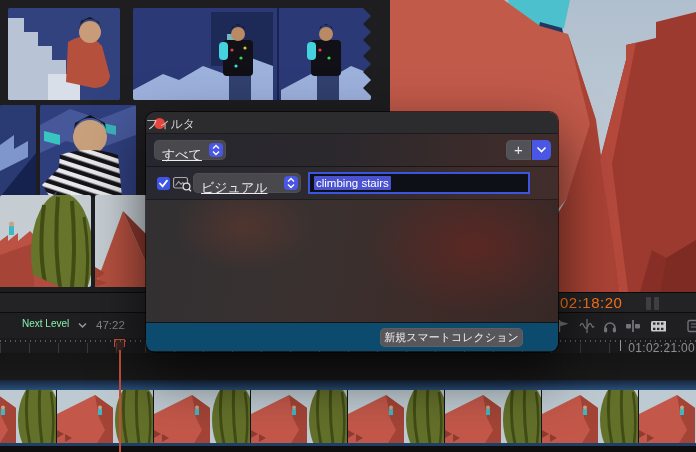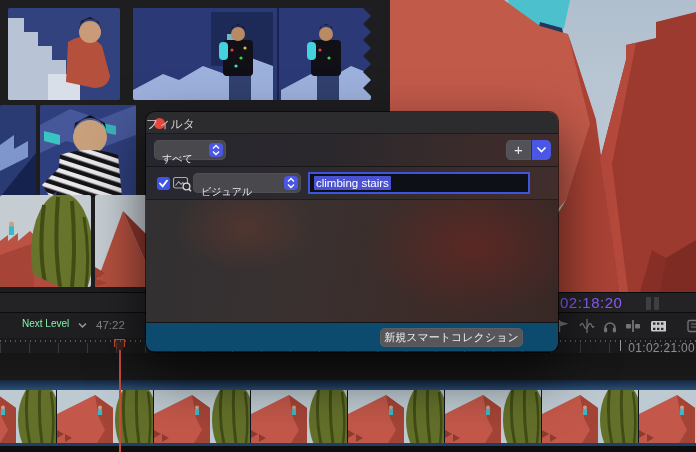--- a/index.html
+++ b/index.html
@@ -13,21 +13,21 @@
   
   .browser{left:0;top:0;width:390px;height:292px;background:#1e1e20;}
   .thumb{position:absolute;border-radius:2px;overflow:hidden;background:#2b3a76;}
   .thumb svg{display:block;}
 
   
   .viewer{left:390px;top:0;width:306px;height:292px;background:#b9c6d4;overflow:hidden;}
 
   
   .controlbar{left:0;top:292px;width:696px;height:20px;background:#232325;border-top:1px solid #0a0a0a;box-sizing:border-box;}
-  .timecode{position:absolute;left:560px;top:1px;font-size:15px;color:#8b5cf6;letter-spacing:.5px;}
+  .timecode{position:absolute;left:560px;top:1px;font-size:15px;color:#f97316;letter-spacing:.5px;}
   .meter{position:absolute;top:4px;width:5px;height:13px;background:#3f3f42;border-radius:1px;}
 
   
   .toolbar{left:0;top:312px;width:696px;height:26px;background:#1f1f21;border-top:1px solid #0c0c0c;box-sizing:border-box;}
   .projname{position:absolute;left:22px;top:5px;font-size:10px;color:#86efac;}
   .projchev{position:absolute;left:78px;top:9px;}
   .projdur{position:absolute;left:96px;top:6px;font-size:11.5px;color:#86868a;}
   .tbicons{position:absolute;right:0;top:0;height:26px;}
   .tbicon{position:absolute;top:5px;width:16px;height:16px;}
 
@@ -65,21 +65,21 @@
   .dlg-row2{height:33px;position:relative;border-bottom:1px solid rgba(10,10,14,.45);box-sizing:border-box;
     background:linear-gradient(90deg,#282831,#2d2a2e 45%,#3d2c2b 78%,#412e2c);}
   .dlg-body{height:122px;position:relative;
     background:
       radial-gradient(100px 64px at 24% 22%,rgba(130,62,44,.34),transparent 70%),
       radial-gradient(150px 95px at 80% 38%,rgba(115,38,32,.55),transparent 72%),
       linear-gradient(100deg,#323032 0%,#393130 38%,#3d2b28 72%,#372826 100%);}
   .dlg-footer{height:29px;position:relative;background:#0c4a6e;border-top:1px solid #141417;box-sizing:border-box;}
 
   .popup{position:absolute;height:20px;background:#48484d;border-radius:5px;box-shadow:inset 0 0 0 .5px rgba(255,255,255,.08);}
-  .popup .label{position:absolute;left:8px;top:12px;font-size:10px;color:#ececee;}
+  .popup .label{position:absolute;left:8px;top:6px;font-size:13px;color:#ececee;text-decoration:underline;}
   .stepper{position:absolute;right:3px;top:3px;width:14px;height:14px;border-radius:4px;background:#4a57e4;}
   .stepper svg{position:absolute;left:3px;top:1px;}
 
   .plusbtn{position:absolute;width:25px;height:20px;background:#515157;border-radius:5px 0 0 5px;
     color:#e9e9eb;font-size:15px;text-align:center;line-height:19px;box-shadow:inset 0 0 0 .5px rgba(255,255,255,.08);}
   .expandbtn{position:absolute;width:19px;height:20px;background:#4a57e4;border-radius:0 5px 5px 0;}
   .expandbtn svg{position:absolute;left:4px;top:6px;}
 
   .checkbox{position:absolute;width:13px;height:13px;border-radius:3px;background:#3e55e6;}
   .checkbox svg{position:absolute;left:1px;top:1px;}

